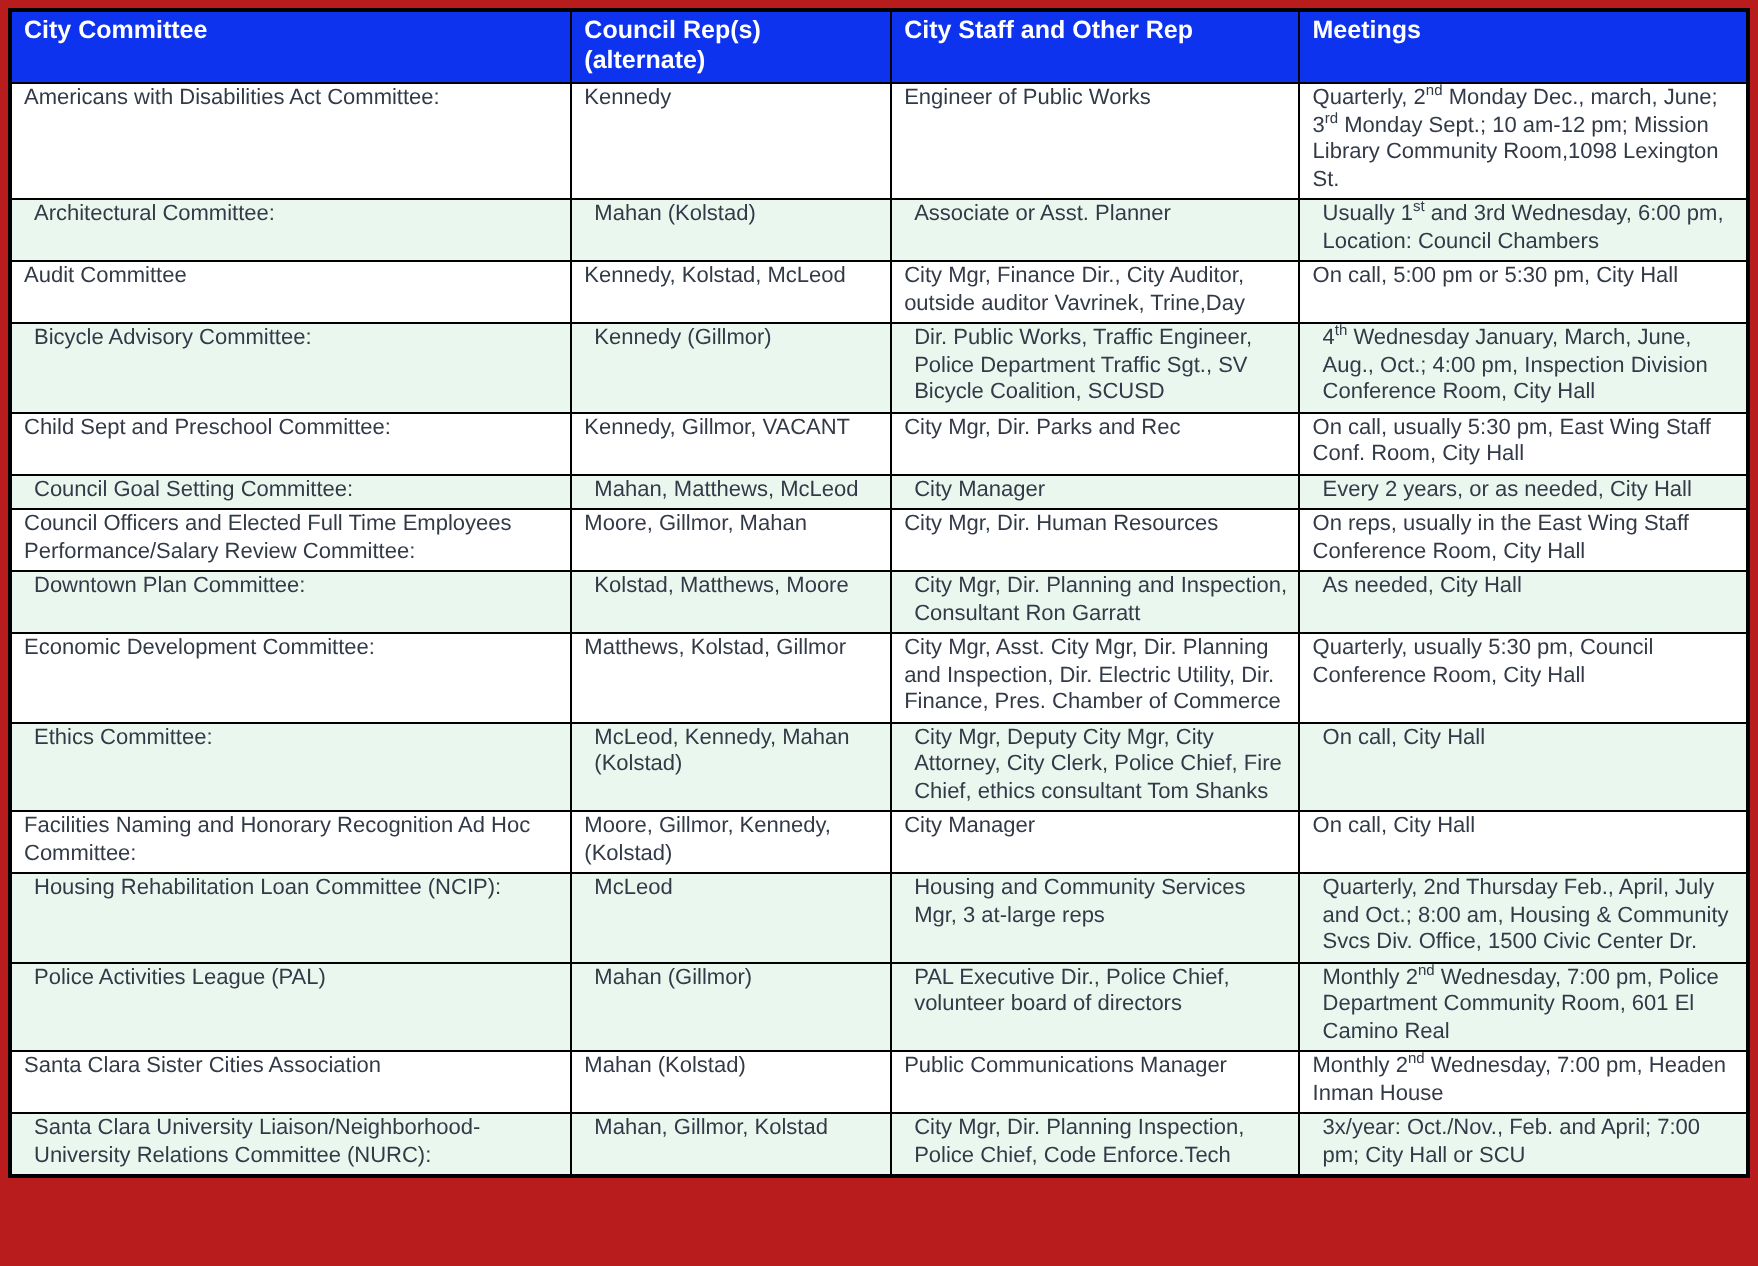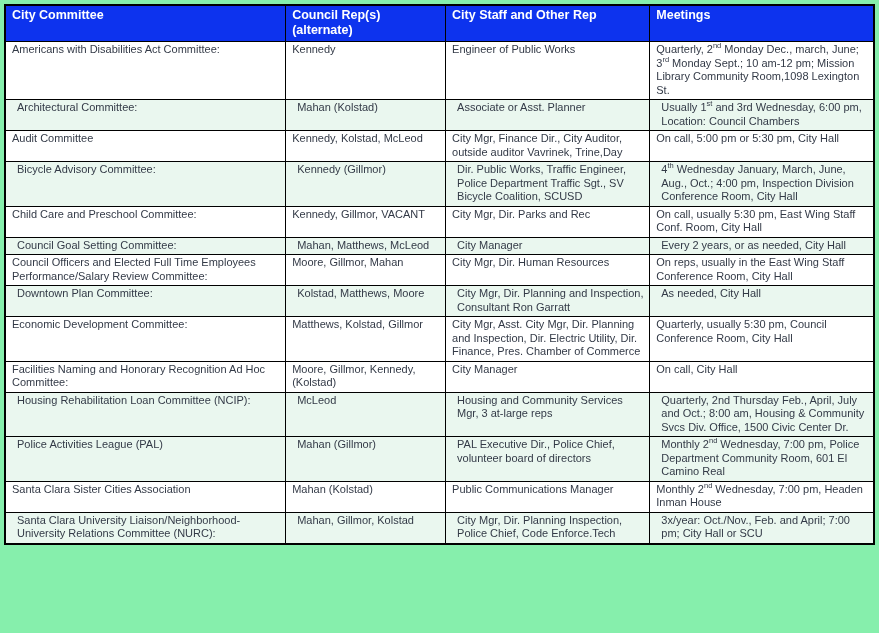--- a/index.html
+++ b/index.html
@@ -6,21 +6,21 @@
     --header-bg:#0d33ee;
     --header-text:#ffffff;
     --row-alt:#eaf7ef;
     --row-bg:#ffffff;
     --border:#000000;
     --text:#333a47;
   }
   html,body{margin:0;padding:0;background:#ffffff;}
   .page{
     width:879px;height:633px;box-sizing:border-box;padding:4px;
-    background:#86efac;font-family:"Liberation Sans",sans-serif;overflow:hidden;
+    background:#b91c1c;font-family:"Liberation Sans",sans-serif;overflow:hidden;
   }
   table.committees{
     width:100%;border-collapse:collapse;table-layout:fixed;
     border:2px solid var(--border);
   }
   table.committees th{
     background:var(--header-bg);color:var(--header-text);
     font-size:12.5px;line-height:15px;font-weight:bold;text-align:left;
     padding:2px 6px 3px;border:1px solid var(--border);vertical-align:top;
   }
@@ -71,21 +71,21 @@
           <td>City Mgr, Finance Dir., City Auditor, outside auditor Vavrinek, Trine,Day</td>
           <td>On call, 5:00 pm or 5:30 pm, City Hall</td>
         </tr>
         <tr class="alt">
           <td>Bicycle Advisory Committee:</td>
           <td>Kennedy (Gillmor)</td>
           <td>Dir. Public Works, Traffic Engineer, Police Department Traffic Sgt., SV Bicycle Coalition, SCUSD</td>
           <td>4<sup>th</sup> Wednesday January, March, June, Aug., Oct.; 4:00 pm, Inspection Division Conference Room, City Hall</td>
         </tr>
         <tr>
-          <td>Child Care and Preschool Committee:</td>
+          <td>Child Sept and Preschool Committee:</td>
           <td>Kennedy, Gillmor, VACANT</td>
           <td>City Mgr, Dir. Parks and Rec</td>
           <td>On call, usually 5:30 pm, East Wing Staff Conf. Room, City Hall</td>
         </tr>
         <tr class="alt">
           <td>Council Goal Setting Committee:</td>
           <td>Mahan, Matthews, McLeod</td>
           <td>City Manager</td>
           <td>Every 2 years, or as needed, City Hall</td>
         </tr>
@@ -99,20 +99,26 @@
           <td>Downtown Plan Committee:</td>
           <td>Kolstad, Matthews, Moore</td>
           <td>City Mgr, Dir. Planning and Inspection, Consultant Ron Garratt</td>
           <td>As needed, City Hall</td>
         </tr>
         <tr>
           <td>Economic Development Committee:</td>
           <td>Matthews, Kolstad, Gillmor</td>
           <td>City Mgr, Asst. City Mgr, Dir. Planning and Inspection, Dir. Electric Utility, Dir. Finance, Pres. Chamber of Commerce</td>
           <td>Quarterly, usually 5:30 pm, Council Conference Room, City Hall</td>
+        </tr>
+        <tr class="alt">
+          <td>Ethics Committee:</td>
+          <td>McLeod, Kennedy, Mahan (Kolstad)</td>
+          <td>City Mgr, Deputy City Mgr, City Attorney, City Clerk, Police Chief, Fire Chief, ethics consultant Tom Shanks</td>
+          <td>On call, City Hall</td>
         </tr>
         <tr>
           <td>Facilities Naming and Honorary Recognition Ad Hoc Committee:</td>
           <td>Moore, Gillmor, Kennedy, (Kolstad)</td>
           <td>City Manager</td>
           <td>On call, City Hall</td>
         </tr>
         <tr class="alt">
           <td>Housing Rehabilitation Loan Committee (NCIP):</td>
           <td>McLeod</td>

